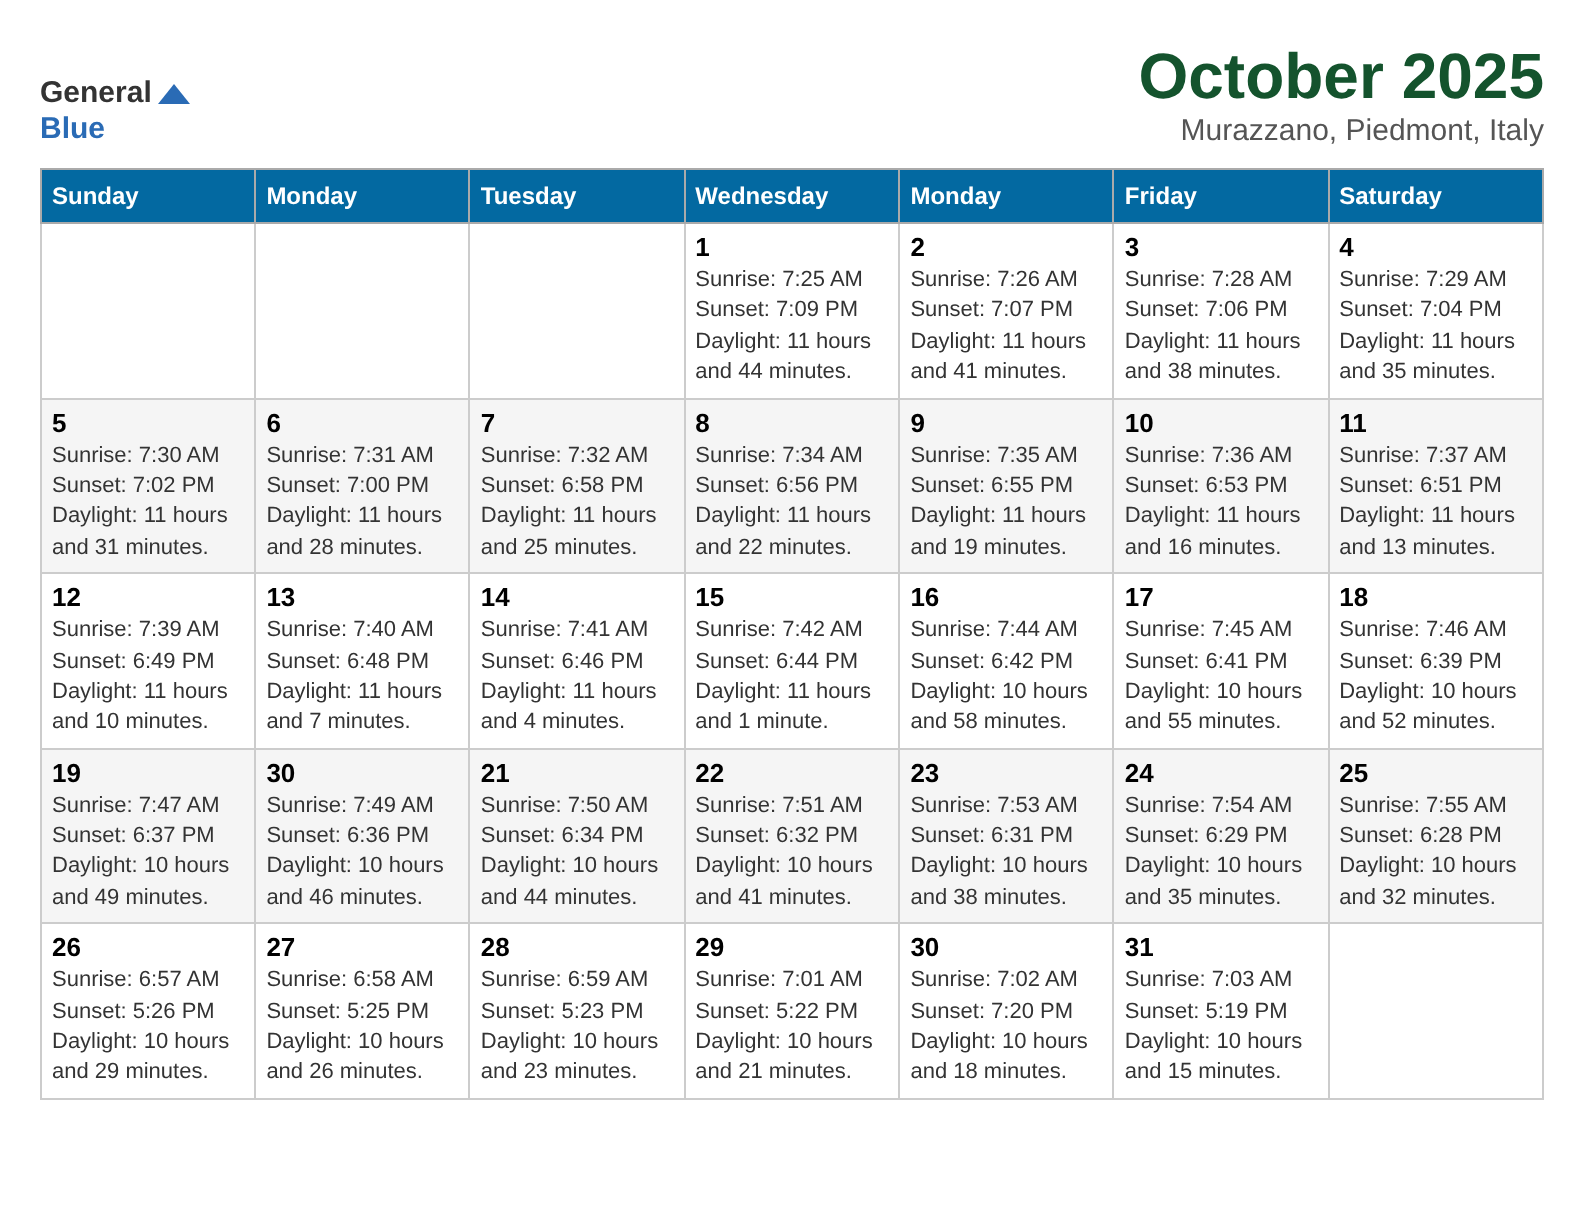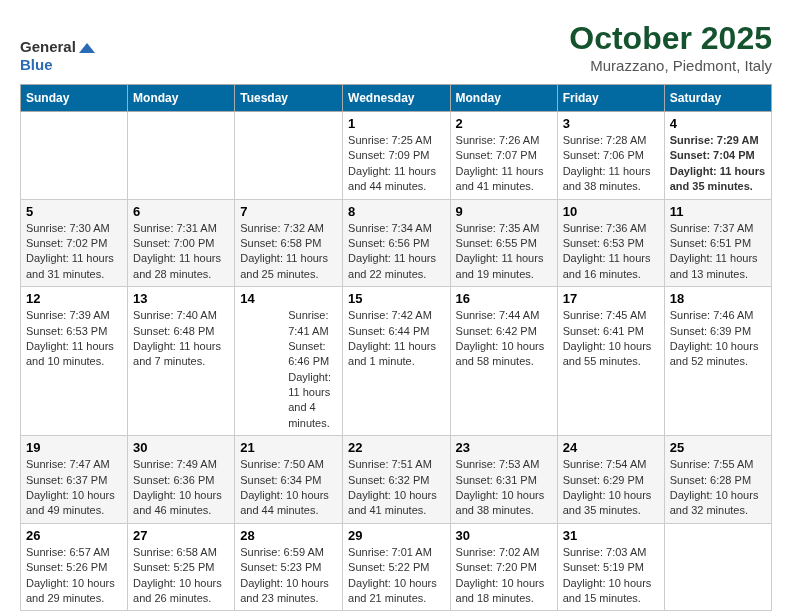--- a/index.html
+++ b/index.html
@@ -120,21 +120,21 @@
 Daylight: 11 hours and 41 minutes.</div>
         </td>
         <td>
           <div class="day-number">3</div>
           <div class="day-info" style="white-space: pre-line;">Sunrise: 7:28 AM
 Sunset: 7:06 PM
 Daylight: 11 hours and 38 minutes.</div>
         </td>
         <td>
           <div class="day-number">4</div>
-          <div class="day-info" style="white-space: pre-line; font-weight: bold;">Sunrise: 7:29 AM
+          <div class="day-info" style="white-space: pre-line;">Sunrise: 7:29 AM
 Sunset: 7:04 PM
 Daylight: 11 hours and 35 minutes.</div>
         </td>
       </tr>
       <tr>
         <td>
           <div class="day-number">5</div>
           <div class="day-info" style="white-space: pre-line;">Sunrise: 7:30 AM
 Sunset: 7:02 PM
 Daylight: 11 hours and 31 minutes.</div>
@@ -173,32 +173,32 @@
           <div class="day-number">11</div>
           <div class="day-info" style="white-space: pre-line;">Sunrise: 7:37 AM
 Sunset: 6:51 PM
 Daylight: 11 hours and 13 minutes.</div>
         </td>
       </tr>
       <tr>
         <td>
           <div class="day-number">12</div>
           <div class="day-info" style="white-space: pre-line;">Sunrise: 7:39 AM
-Sunset: 6:53 PM
+Sunset: 6:49 PM
 Daylight: 11 hours and 10 minutes.</div>
         </td>
         <td>
           <div class="day-number">13</div>
           <div class="day-info" style="white-space: pre-line;">Sunrise: 7:40 AM
 Sunset: 6:48 PM
 Daylight: 11 hours and 7 minutes.</div>
         </td>
         <td>
           <div class="day-number">14</div>
-          <div class="day-info" style="white-space: pre-line; margin-left: 48px;">Sunrise: 7:41 AM
+          <div class="day-info" style="white-space: pre-line;">Sunrise: 7:41 AM
 Sunset: 6:46 PM
 Daylight: 11 hours and 4 minutes.</div>
         </td>
         <td>
           <div class="day-number">15</div>
           <div class="day-info" style="white-space: pre-line;">Sunrise: 7:42 AM
 Sunset: 6:44 PM
 Daylight: 11 hours and 1 minute.</div>
         </td>
         <td>

